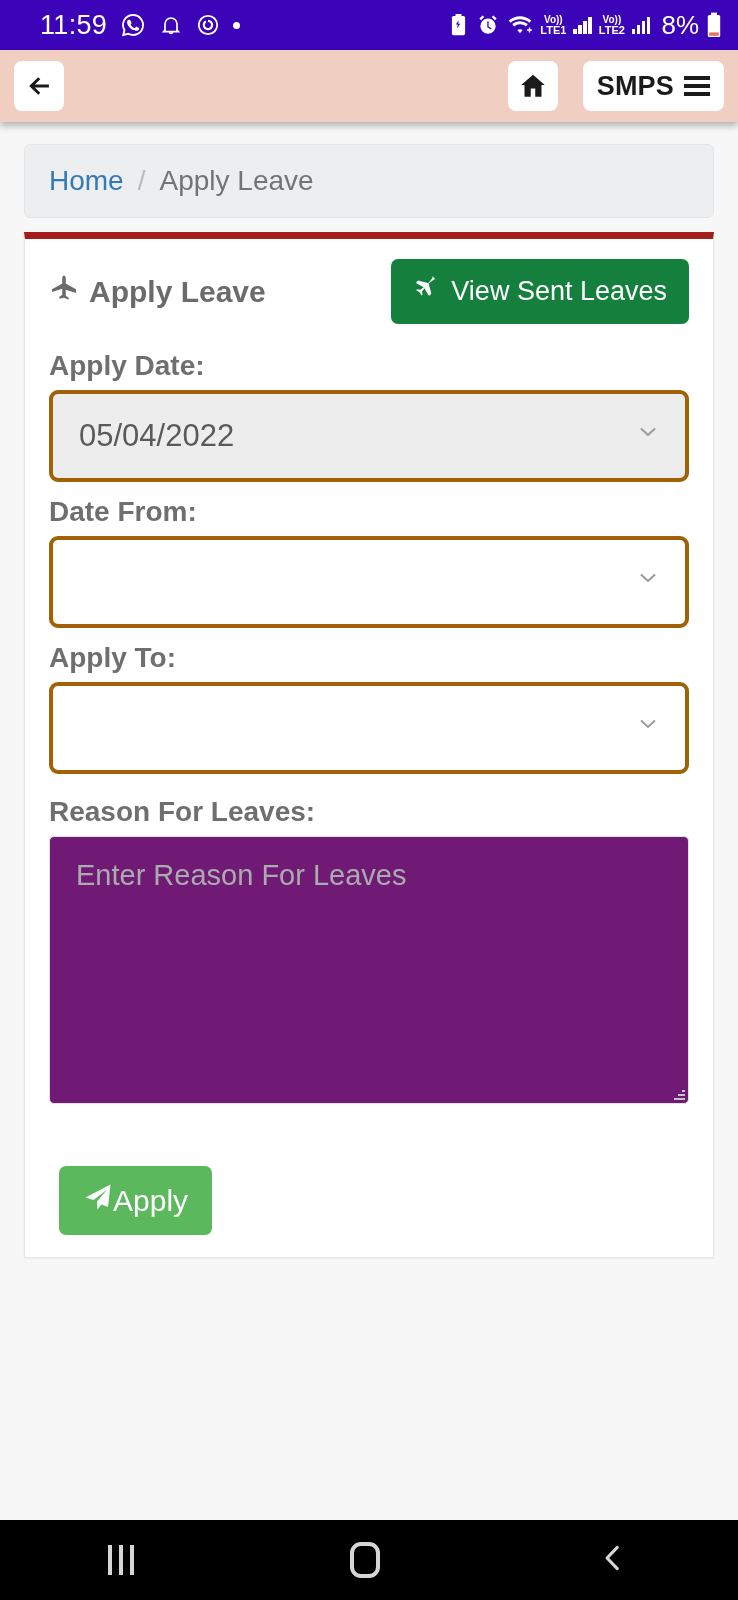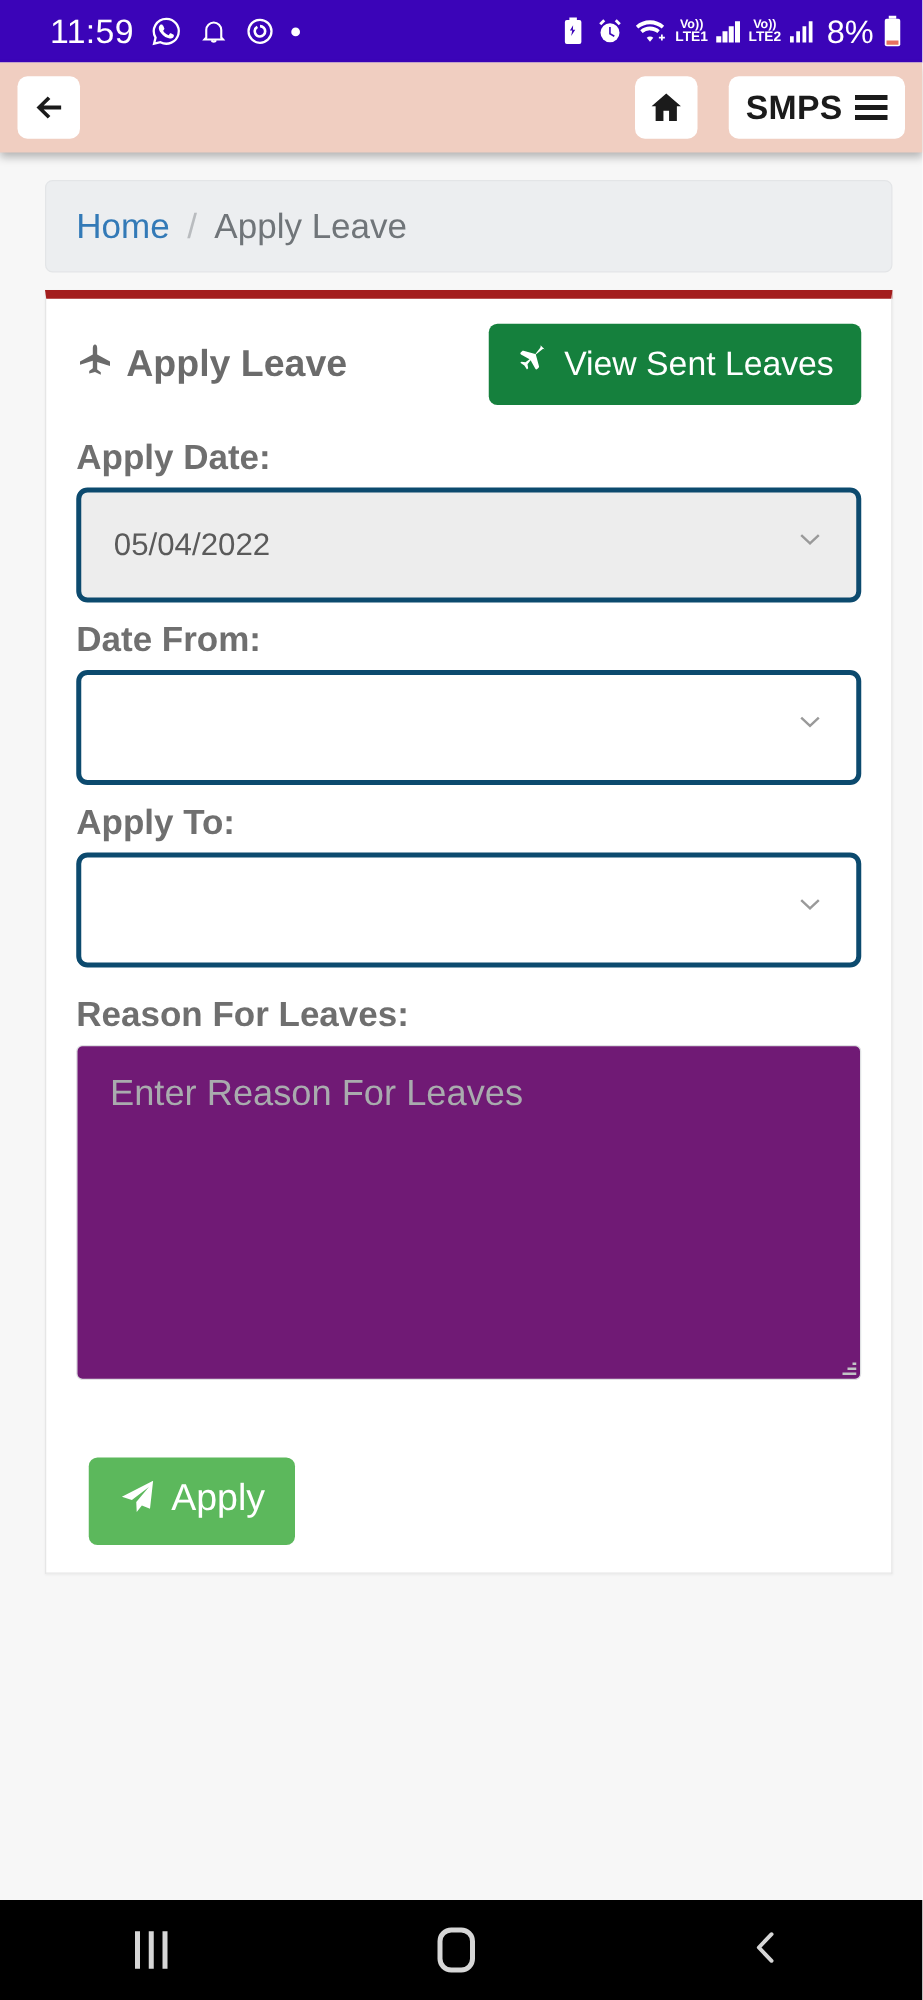--- a/index.html
+++ b/index.html
@@ -42,21 +42,21 @@
     justify-content: center; color: #1b1b1b;
   }
   .btn-back { width: 50px; height: 50px; }
   .btn-home { width: 50px; height: 50px; }
   .appbar-right { display: flex; align-items: center; gap: 25px; }
   .btn-smps { height: 50px; padding: 0 14px; gap: 10px; font-size: 27px; font-weight: 700; letter-spacing: .2px; }
   .hamb { display: flex; flex-direction: column; gap: 4px; }
   .hamb i { display:block; width: 26px; height: 4px; background: #1b1b1b; }
 
   
-  .content { padding: 22px 24px 0 36px; background: #f7f7f7; height: 1460px; }
+  .content { padding: 22px 24px 0 24px; background: #f7f7f7; height: 1460px; }
 
   .breadcrumb {
     background: #eceef0; border: 1px solid #e3e5e7; border-radius: 6px;
     padding: 20px 24px; font-size: 28px; display: flex; align-items: center; gap: 14px;
   }
   .bc-home { color: #337ab7; }
   .bc-sep { color: #b9bcbf; }
   .bc-current { color: #707579; }
 
   .card {
@@ -68,23 +68,23 @@
   .card-head { display: flex; align-items: center; justify-content: space-between; margin-bottom: 26px; }
   .card-title { display: flex; align-items: center; gap: 10px; font-size: 30px; font-weight: 700; color: #6b6b6b; }
   .btn-danger {
     background: #15803d; color: #fff; border: none; border-radius: 7px;
     padding: 16px 22px; font-size: 27px; display: flex; align-items: center; gap: 12px; cursor: pointer;
   }
 
   .field-label { font-size: 28px; font-weight: 700; color: #6f6f6f; margin-bottom: 8px; }
 
   .select-box {
-    position: relative; width: 100%; height: 92px; border: 4px solid #0c4a6e;
+    position: relative; width: 100%; height: 92px; border: 4px solid #a16207;
     border-radius: 9px; display: flex; align-items: center; padding: 0 26px;
-    font-size: 25px; color: #5a5a5a; margin-bottom: 14px; background: #ffffff;
+    font-size: 31px; color: #5a5a5a; margin-bottom: 14px; background: #ffffff;
   }
   .select-box.disabled { background: #ededed; }
   .chev { position: absolute; right: 24px; top: 50%; transform: translateY(-55%); }
 
   .textarea-box {
     width: 100%; height: 268px; border: 1px solid #dfe1e3; border-radius: 5px;
     padding: 22px 26px; font-size: 29px; color: #a9abae; background: #701a75;
     margin-top: 6px; position: relative;
   }
   .resize-grip { position:absolute; right:3px; bottom:3px; width:12px; height:12px; }
@@ -96,22 +96,22 @@
   .note-box {
     background: #f5f5f5; border: 1px solid #e6e6e6; border-radius: 5px;
     margin-top: 38px; padding: 28px 30px 30px 30px;
   }
   .note-title { font-size: 29px; font-weight: 700; color: #5e5e5e; margin-bottom: 16px; }
   .note-list { list-style: decimal; padding-left: 62px; }
   .note-list li { font-size: 29px; color: #6f6f6f; line-height: 1.3; margin-bottom: 4px; }
 
   .btn-apply {
     background: #5cb85c; color: #fff; border: none; border-radius: 7px;
-    padding: 16px 24px; font-size: 30px; display: inline-flex; align-items: flex-start;
-    gap: 12px; cursor: pointer; margin-top: 62px; margin-left: 10px;
+    padding: 16px 24px; font-size: 30px; display: inline-flex; align-items: center;
+    cursor: pointer; margin-top: 62px; margin-left: 10px;
   }
 
   
   .navbar {
     position: absolute; left: 0; bottom: 0; width: 738px; height: 80px;
     background: #000; display: flex; align-items: center; justify-content: space-around;
   }
   .nav-recents { display: flex; gap: 7px; }
   .nav-recents i { display:block; width: 4px; height: 30px; background: #d6d6d6; }
   .nav-home { width: 30px; height: 36px; border: 4px solid #d6d6d6; border-radius: 11px; }

